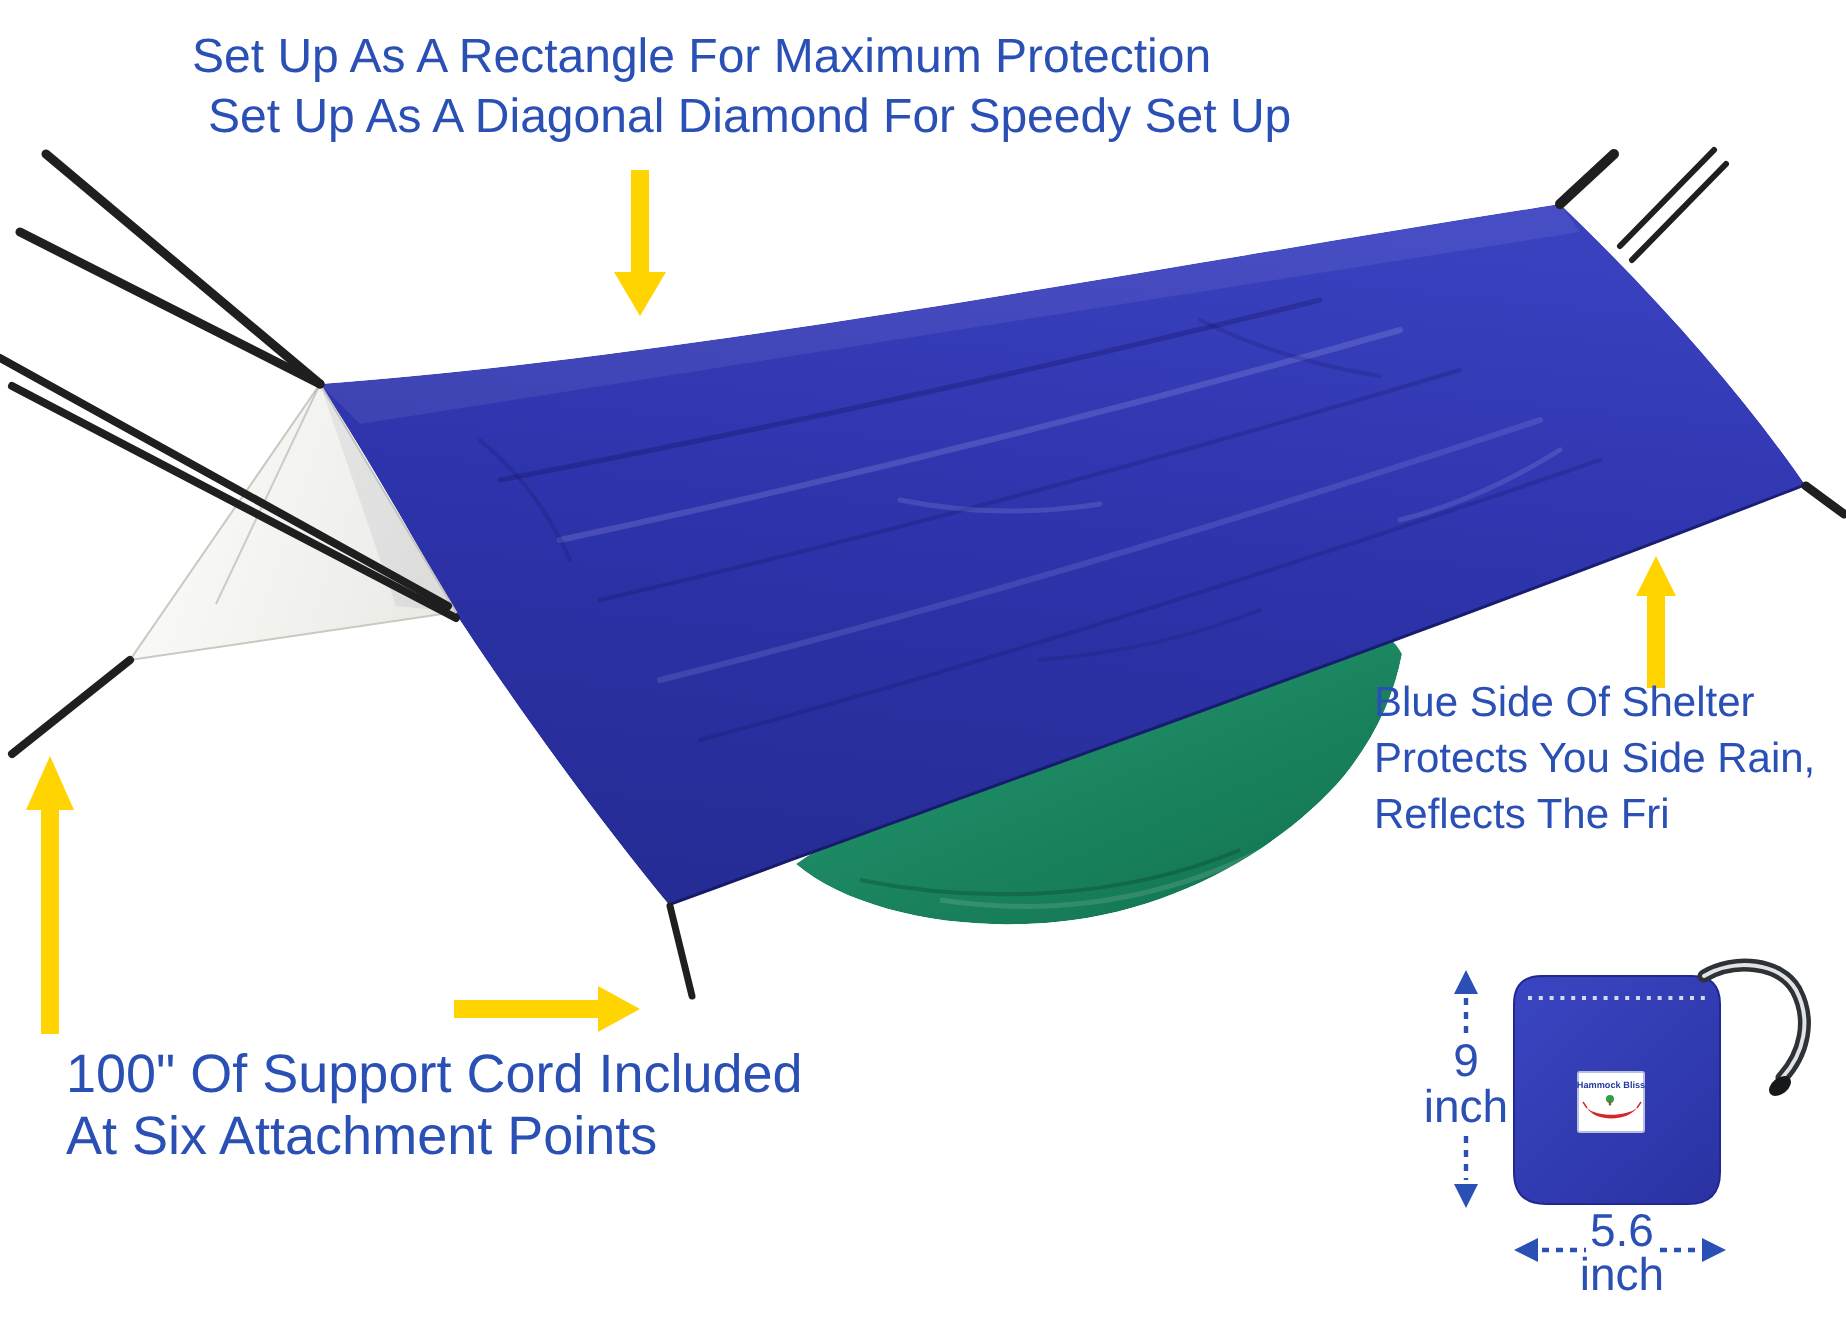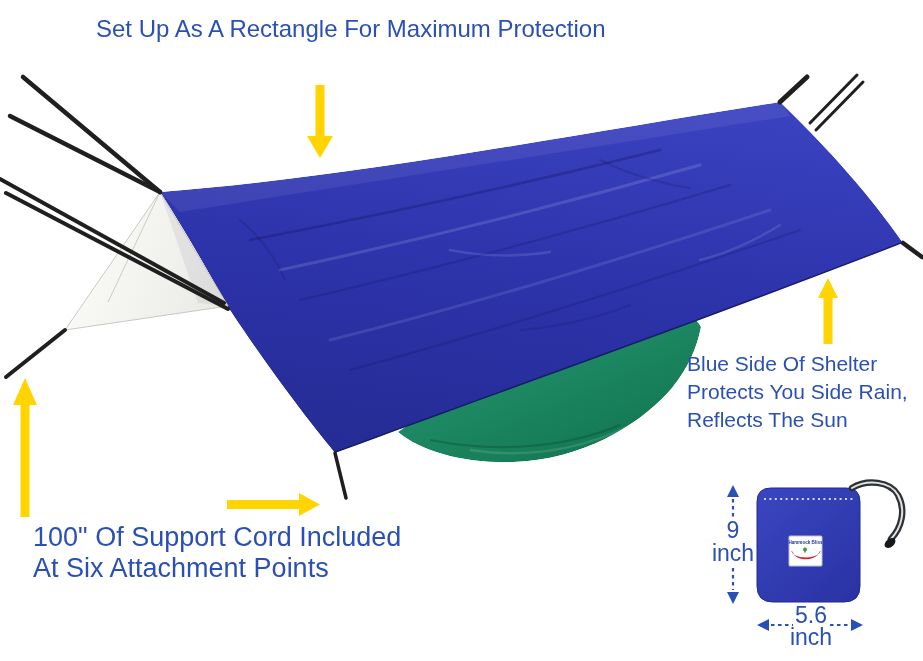--- a/index.html
+++ b/index.html
@@ -119,25 +119,26 @@
     </g>
     <g fill="#2b50b5" stroke="#2b50b5">
       <polygon points="757,625 769,619 769,631" stroke="none"></polygon>
       <line x1="771" y1="625" x2="793" y2="625" stroke-width="2.2" stroke-dasharray="3.5,3.5" fill="none"></line>
       <line x1="830" y1="625" x2="851" y2="625" stroke-width="2.2" stroke-dasharray="3.5,3.5" fill="none"></line>
       <polygon points="863,625 851,619 851,631" stroke="none"></polygon>
     </g>
   </svg>
 
   <div class="caption cap-top" style="left:96px;top:14px;">Set Up As A Rectangle For Maximum Protection</div>
+  <div class="caption cap-top" style="left:104px;top:44px;">Set Up As A Diagonal Diamond For Speedy Set Up</div>
 
-  <div class="caption cap-right" style="left:687px;top:350px;">
+  <div class="caption cap-right" style="left:687px;top:338px;">
     <div>Blue Side Of Shelter</div>
     <div>Protects You Side Rain,</div>
-    <div>Reflects The Sun</div>
+    <div>Reflects The Fri</div>
   </div>
 
   <div class="caption cap-bottom" style="left:33px;top:522px;">
     <div>100" Of Support Cord Included</div>
     <div>At Six Attachment Points</div>
   </div>
 
   <div class="caption cap-dim" style="left:703px;top:519px;width:60px;line-height:23px;">
     <div>9</div>
     <div>inch</div>

